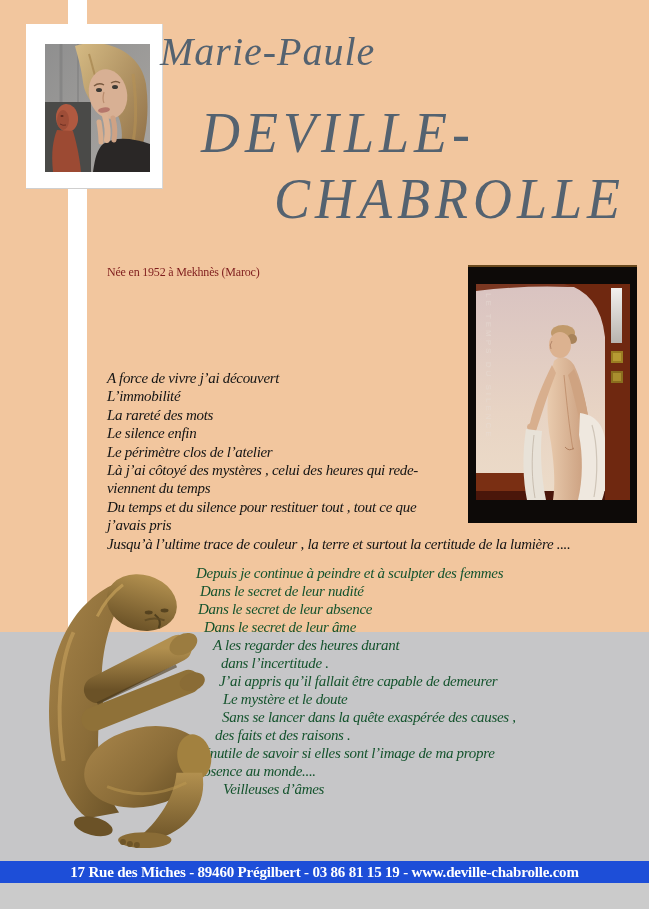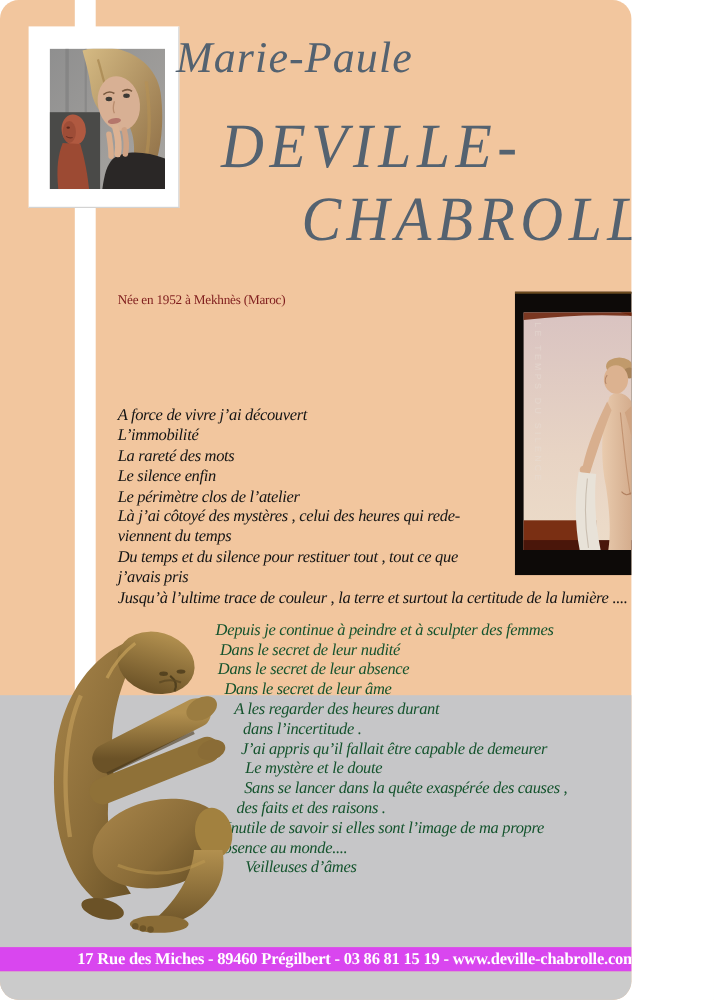--- a/index.html
+++ b/index.html
@@ -1,20 +1,19 @@
 <!DOCTYPE html>
 <html><head>
 <meta charset="utf-8">
 <style>
   html,body{margin:0;padding:0;background:#ffffff;}
   .page{
-    position:relative;width:574px;height:909px;overflow:hidden;
+    position:relative;width:649px;height:909px;overflow:hidden;
     background:#f2c69e;
     font-family:"Liberation Serif", serif;
-    border-radius:17px;
   }
   .gray-section{position:absolute;left:0;top:632px;width:649px;height:229px;background:#c6c6c8;}
   .bottom-strip{position:absolute;left:0;top:883px;width:649px;height:26px;background:#cbcbcb;}
   .white-stripe{position:absolute;left:68px;top:0;width:19px;height:632px;background:#ffffff;}
   .photo-frame{
     position:absolute;left:26px;top:24px;width:136px;height:164px;background:#ffffff;
     border-right:1px solid #d8d8d8;border-bottom:1px solid #cfcfcf;
   }
   .photo-inner{position:absolute;left:19px;top:20px;width:105px;height:128px;overflow:hidden;}
   .title-first{
@@ -38,21 +37,21 @@
     font-style:italic;font-size:15px;letter-spacing:-0.3px;color:#141414;line-height:18.4px;
   }
   .poem2{
     position:absolute;left:196px;top:564px;width:440px;
     font-style:italic;font-size:15px;letter-spacing:-0.3px;color:#14532d;line-height:18px;
   }
   .poem1 div,.poem2 div{white-space:nowrap;}
   .painting{position:absolute;left:468px;top:265px;width:169px;height:258px;}
   .sculpture{position:absolute;left:27px;top:563px;width:190px;height:287px;}
   .footer-bar{
-    position:absolute;left:0;top:861px;width:649px;height:22px;background:#d946ef;
+    position:absolute;left:0;top:861px;width:649px;height:22px;background:#1d4ed8;
     display:flex;align-items:center;justify-content:center;
   }
   .footer-text{
     font-size:15px;font-weight:bold;color:#ffffff;letter-spacing:-0.2px;white-space:nowrap;
   }
 </style>
 </head>
 <body>
 
 <div class="page">

